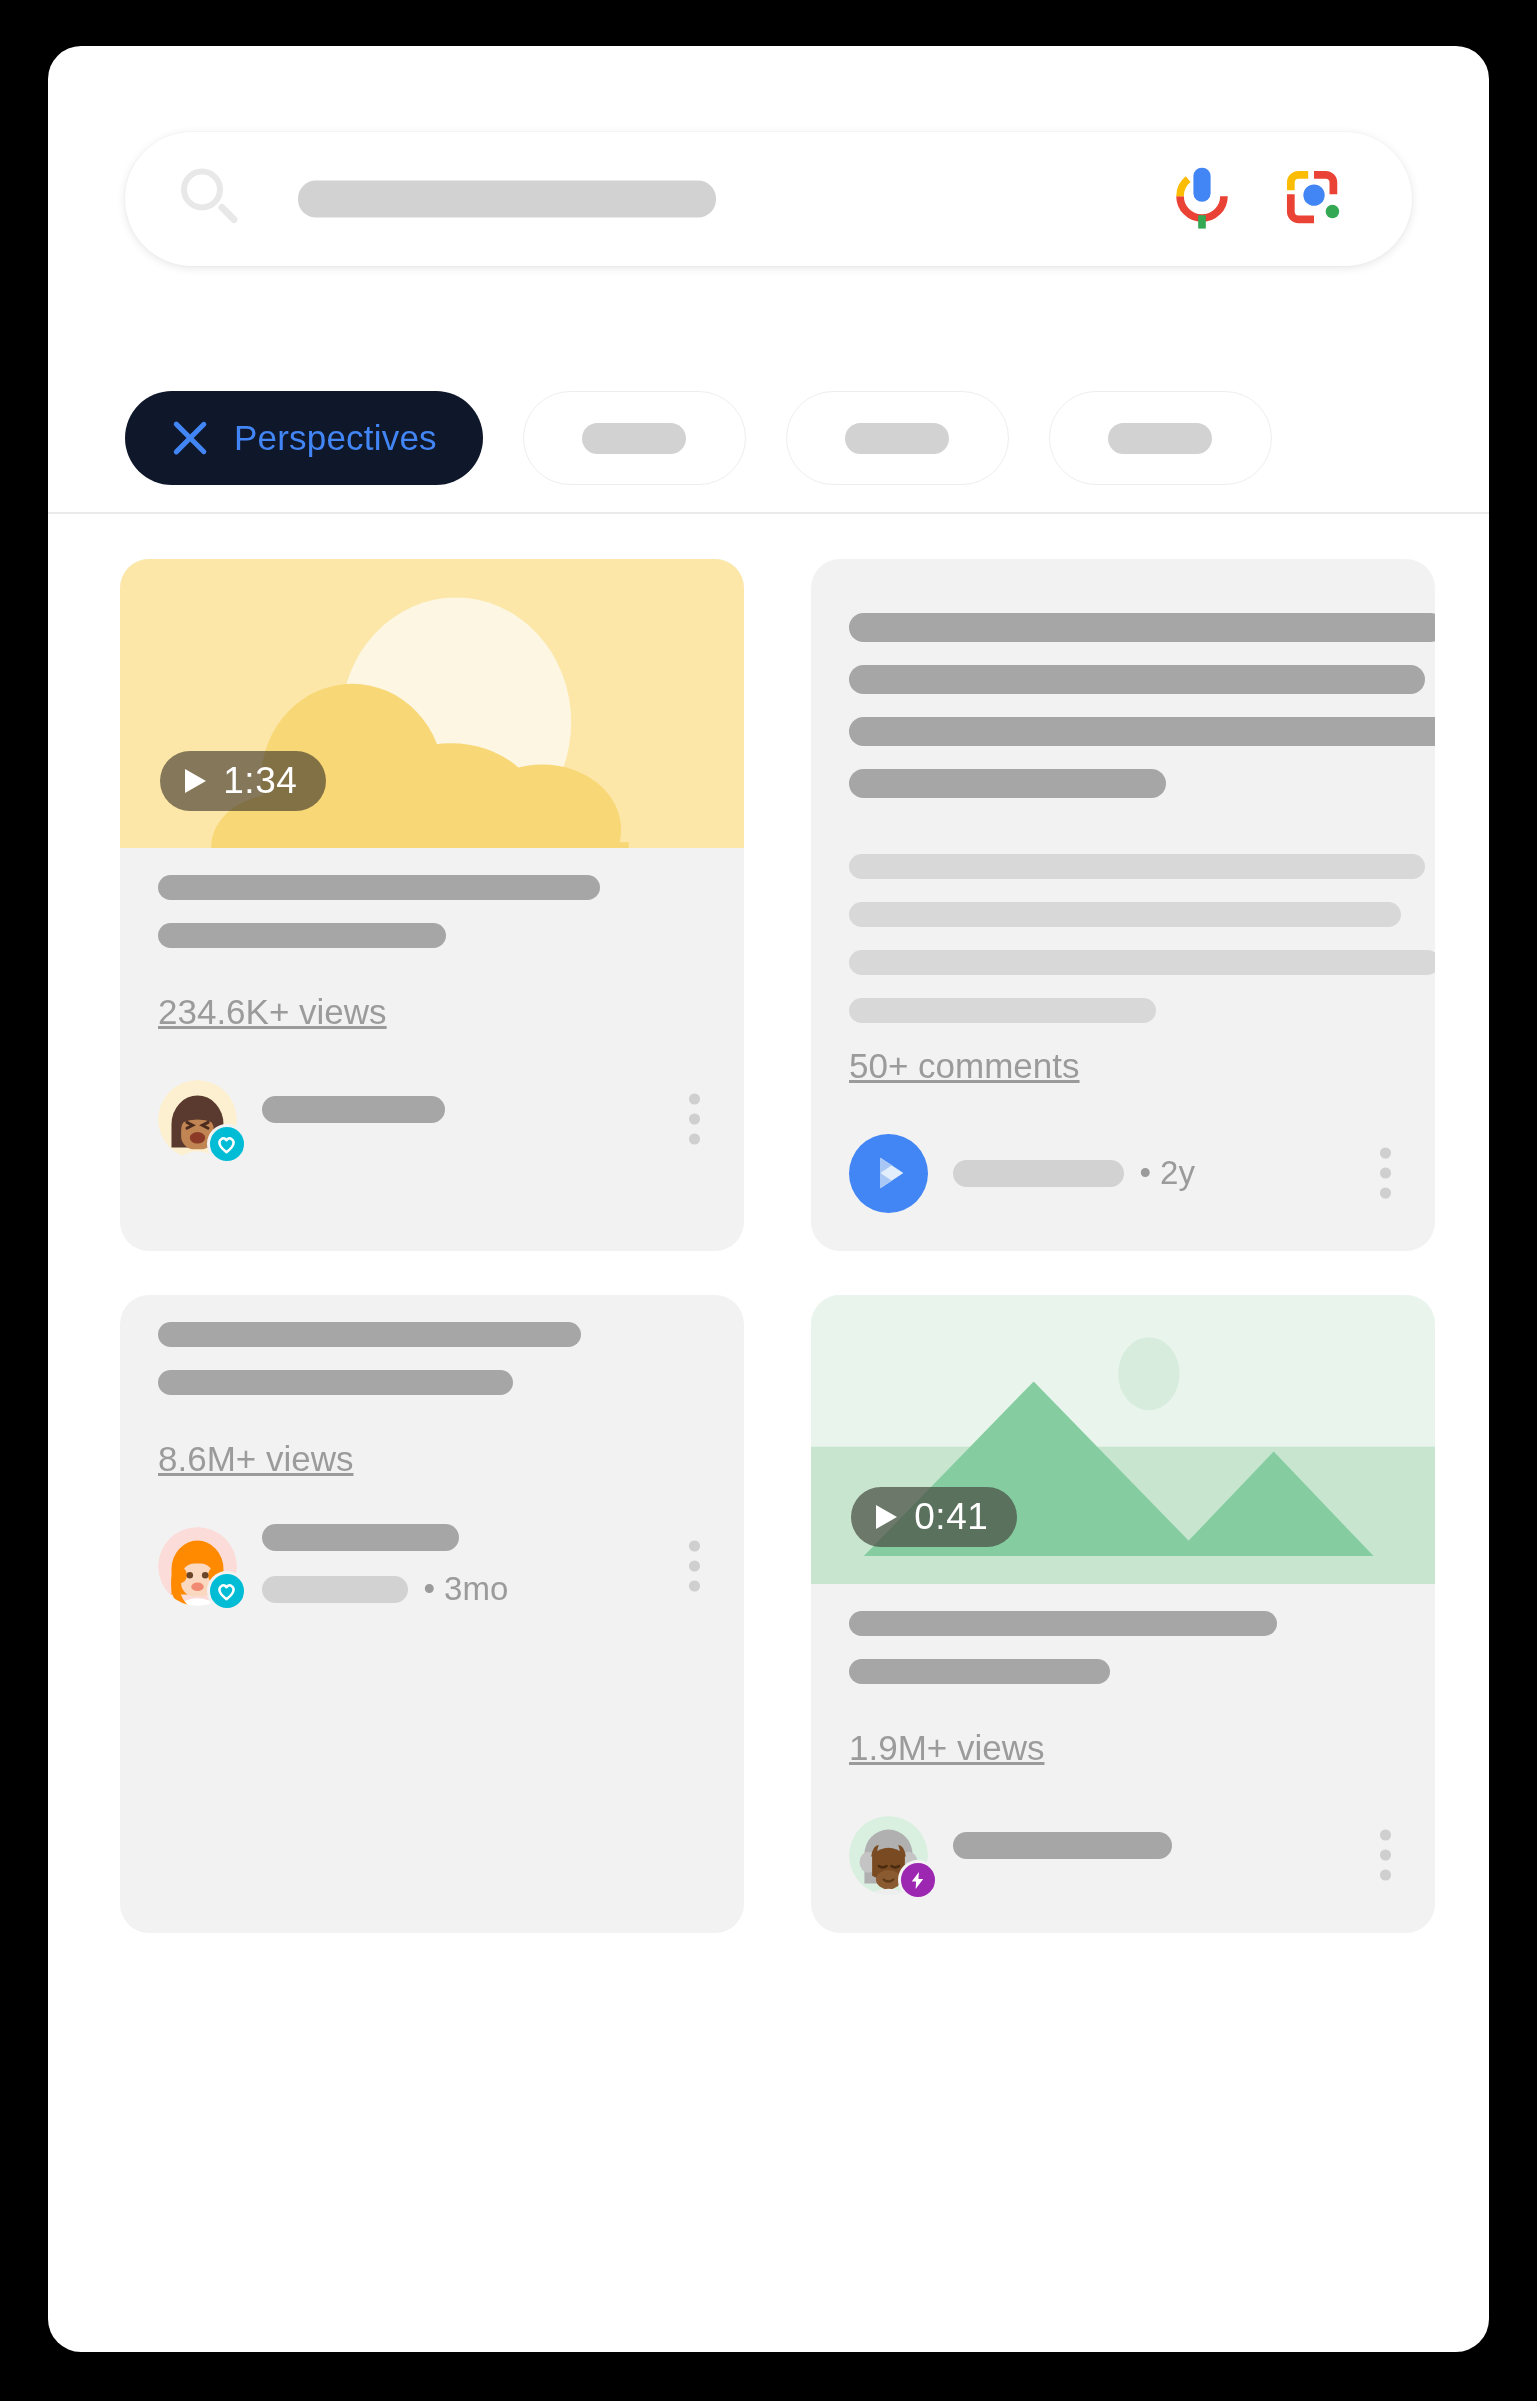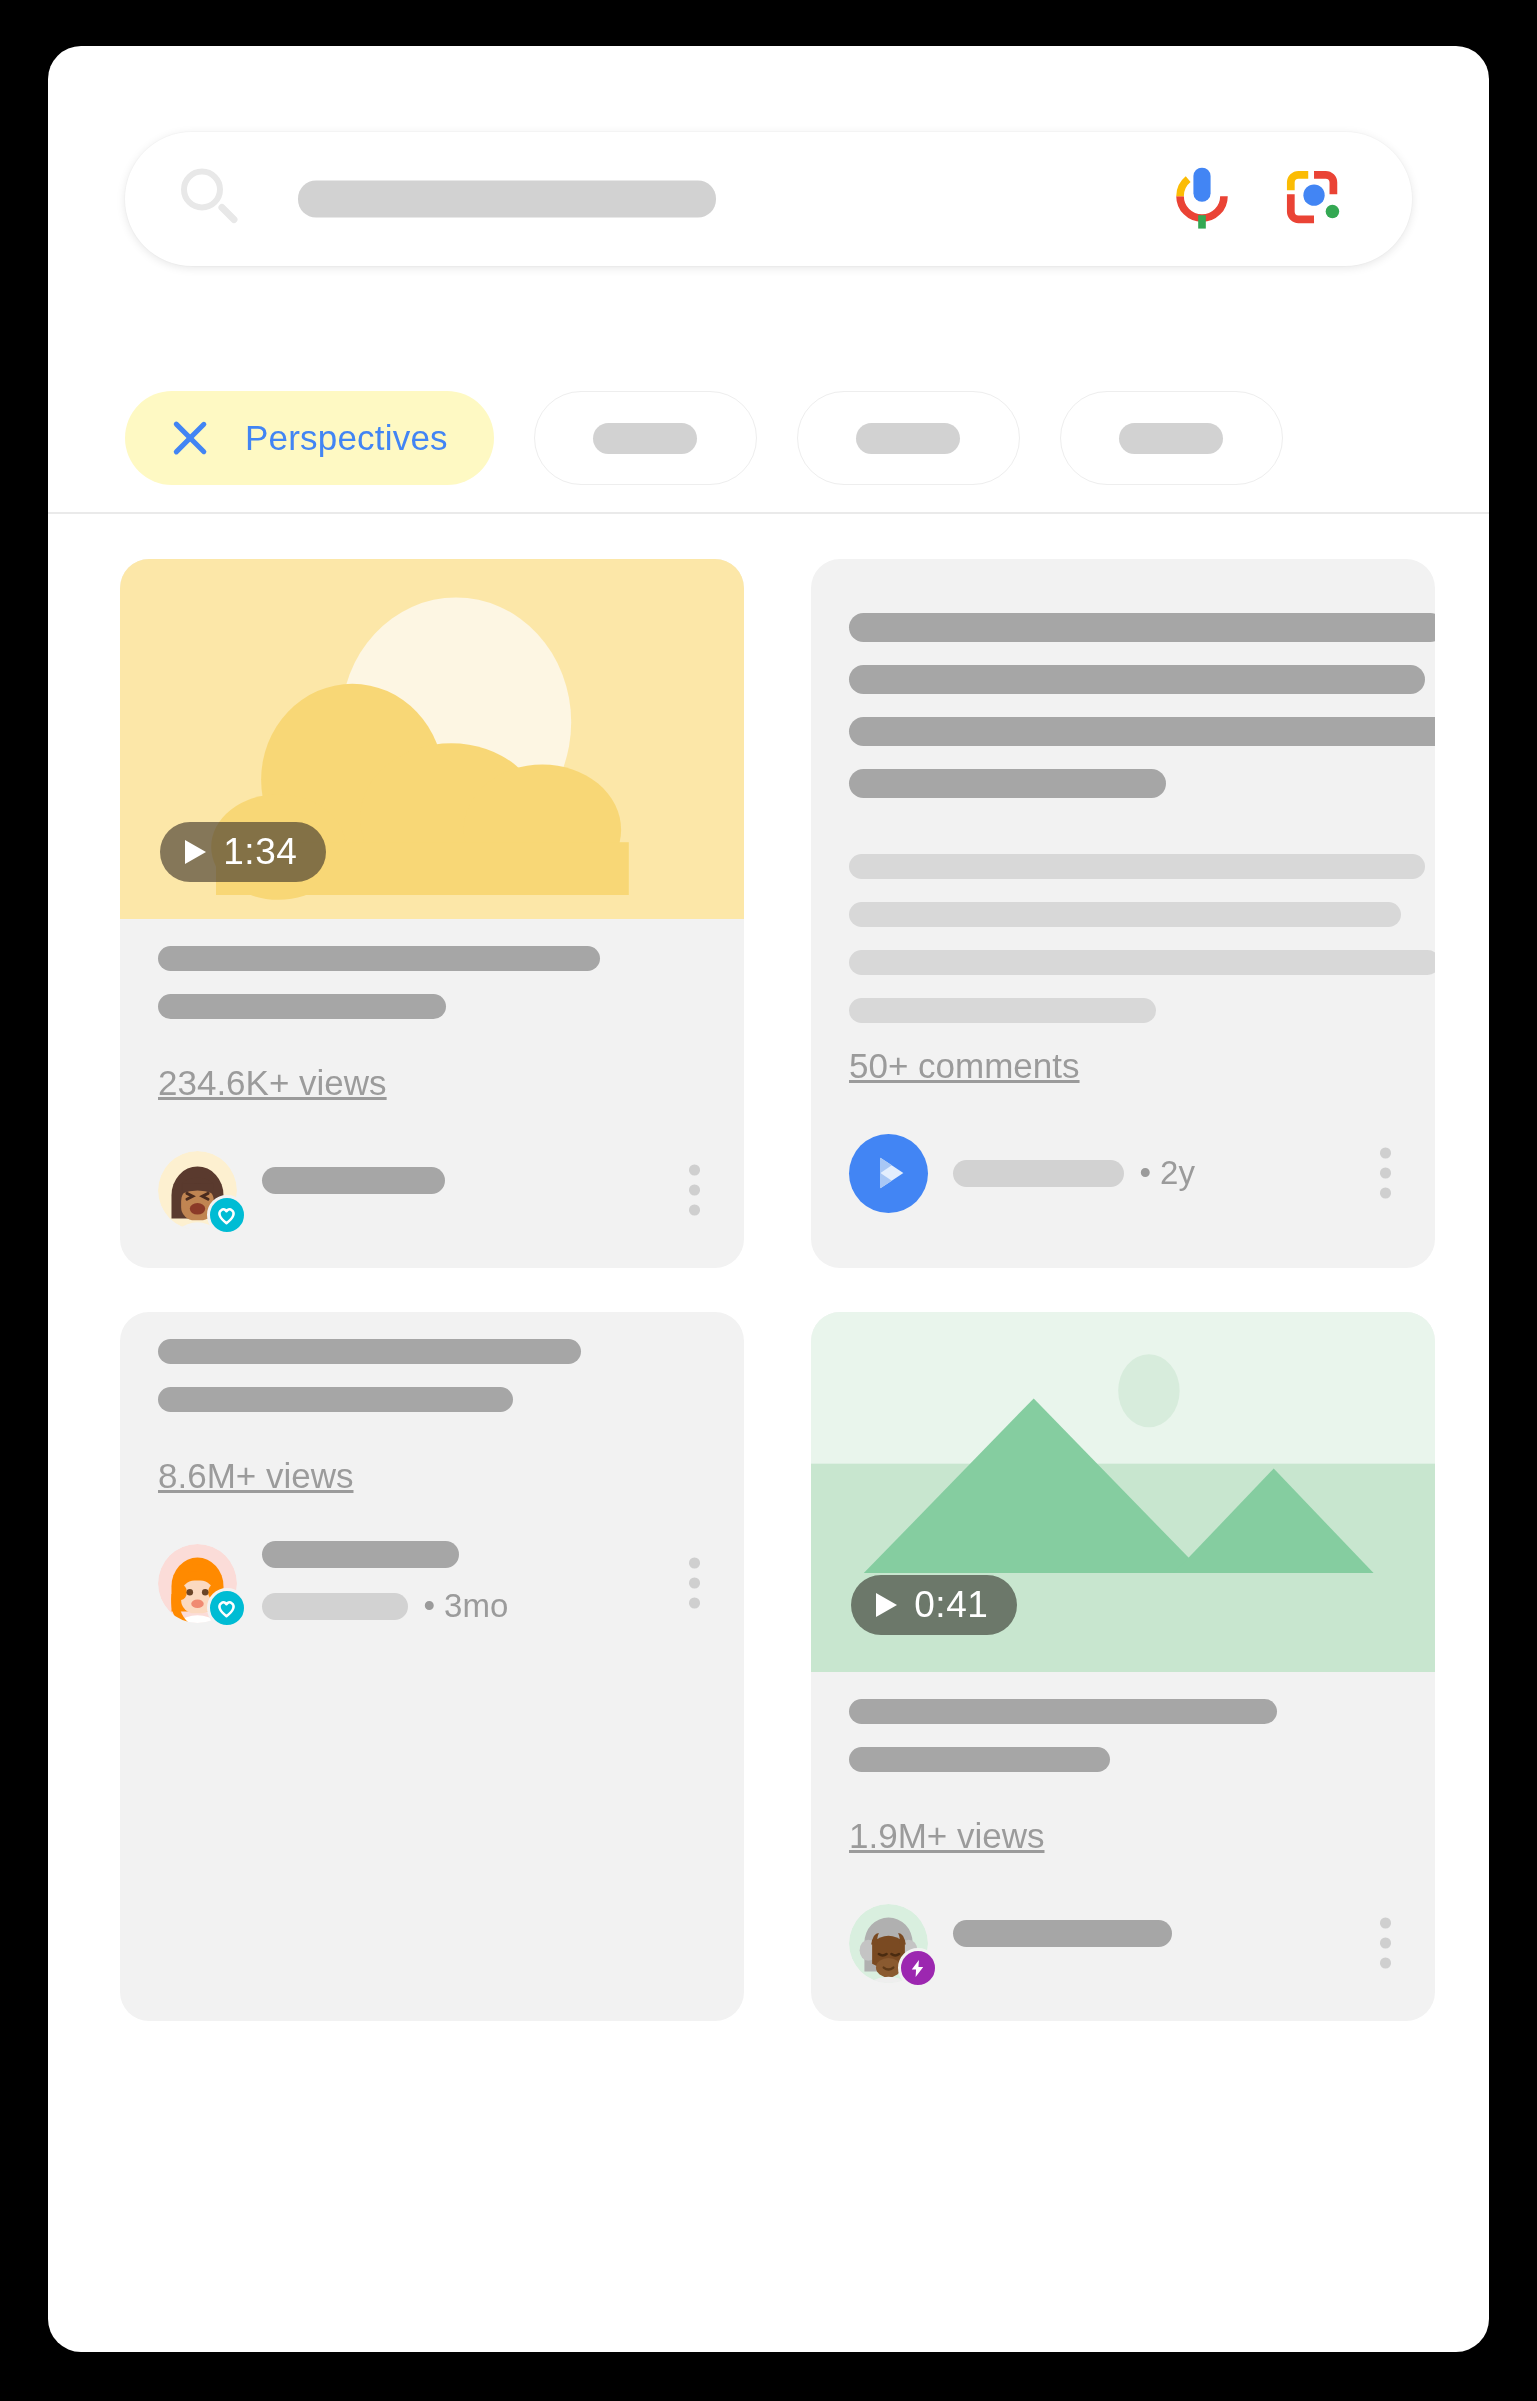--- a/index.html
+++ b/index.html
@@ -77,23 +77,23 @@
     display: flex; align-items: center;
     gap: 40px;
   }
   .chip {
     height: 94px;
     border-radius: 47px;
     display: flex; align-items: center; justify-content: center;
     flex: 0 0 auto;
   }
   .chip-active {
-    background: #fef9c3;
+    background: #0f172a;
     padding: 0 46px;
-    gap: 36px;
+    gap: 25px;
   }
   .chip-x {
     width: 38px; height: 38px;
     position: relative;
     flex: 0 0 auto;
   }
   .chip-x::before, .chip-x::after {
     content: "";
     position: absolute;
     left: 50%; top: 50%;
@@ -138,21 +138,21 @@
     row-gap: 44px;
   }
   .card {
     background: #f2f2f2;
     border-radius: 29px;
     overflow: hidden;
     position: relative;
   }
   .card-media {
     position: relative;
-    width: 624px; height: 360px;
+    width: 624px; height: 289px;
     overflow: hidden;
   }
   .duration-badge {
     position: absolute;
     left: 40px; bottom: 37px;
     height: 60px;
     background: rgba(60,50,40,0.62);
     border-radius: 30px;
     display: flex; align-items: center;
     gap: 17.3px;

